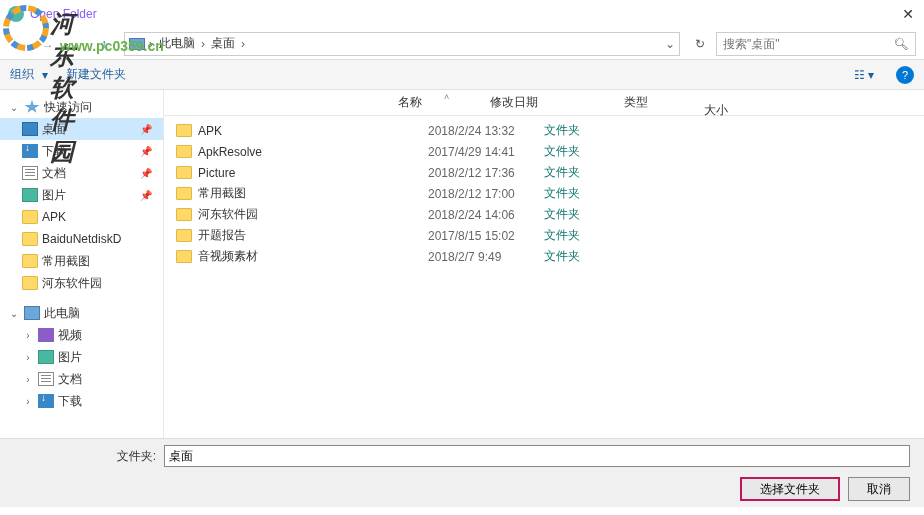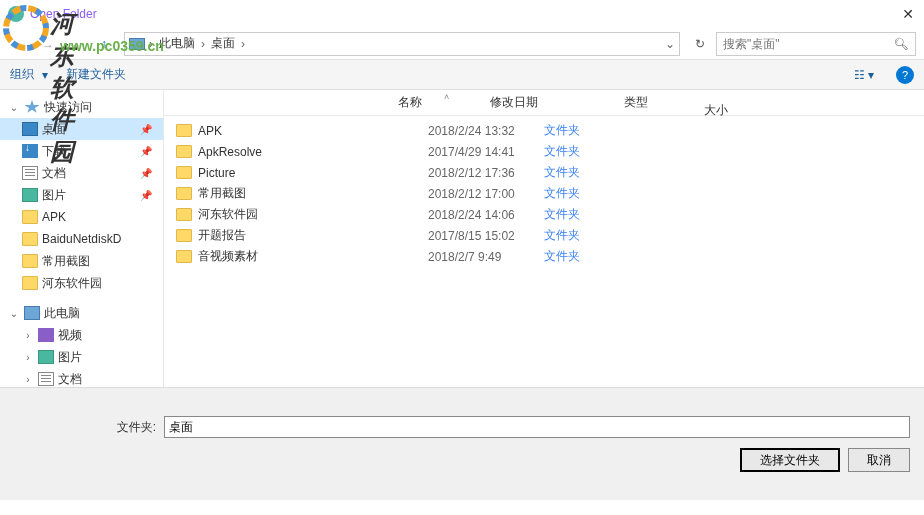--- a/index.html
+++ b/index.html
@@ -63,29 +63,29 @@
 .col-date { width: 116px; }
 .col-type { width: 110px; }
 .col-size { width: 80px; margin-top: 16px; }
 .sort-ind { position: absolute; left: 280px; top: 2px; color: #888; font-size: 9px; }
 
 .file-list { padding: 4px 0 4px 12px; }
 .file-row { display: flex; align-items: center; height: 21px; cursor: pointer; }
 .file-row .ficon { width: 16px; height: 13px; margin-right: 6px; }
 .file-row .fname { width: 230px; color: #333; }
 .file-row .fdate { width: 116px; color: #666; }
-.file-row .ftype { width: 110px; color: #3b82f6; }
-
-.footer { position: absolute; bottom: 15px; left: 0; right: 0; background: #f0f0f0; border-top: 1px solid #ddd; padding: 28px 14px; }
+.file-row .ftype { width: 110px; color: #0f766e; }
+
+.footer { position: absolute; bottom: 8px; left: 0; right: 0; background: #f0f0f0; border-top: 1px solid #ddd; padding: 6px 14px; }
 .footer-row1 { display: flex; align-items: center; margin-bottom: 10px; }
 .footer-row1 .lbl { width: 150px; text-align: right; padding-right: 8px; color: #333; }
 .footer-row1 input { flex: 1; height: 22px; border: 1px solid #888; padding: 0 4px; background: #fff; outline: none; }
 .footer-row2 { display: flex; justify-content: flex-end; gap: 8px; }
 .footer-row2 button { height: 24px; padding: 0 18px; border: 1px solid #888; background: #e8e8e8; cursor: pointer; }
-.footer-row2 button.primary { border: 2px solid #000000; background: #e8e8e8; }
+.footer-row2 button.primary { border: 2px solid #be185d; background: #e8e8e8; }
 </style>
 </head>
 <body>
 
 <div class="watermark">
   <svg class="logo" viewBox="0 0 48 48">
       <circle cx="24" cy="24" r="20" fill="none" stroke="#f5a623" stroke-width="6" stroke-dasharray="10 6"></circle>
       <circle cx="24" cy="24" r="20" fill="none" stroke="#4a90d9" stroke-width="6" stroke-dasharray="6 10" stroke-dashoffset="8"></circle>
     </svg>
   <div class="text1">河东软件园</div>

